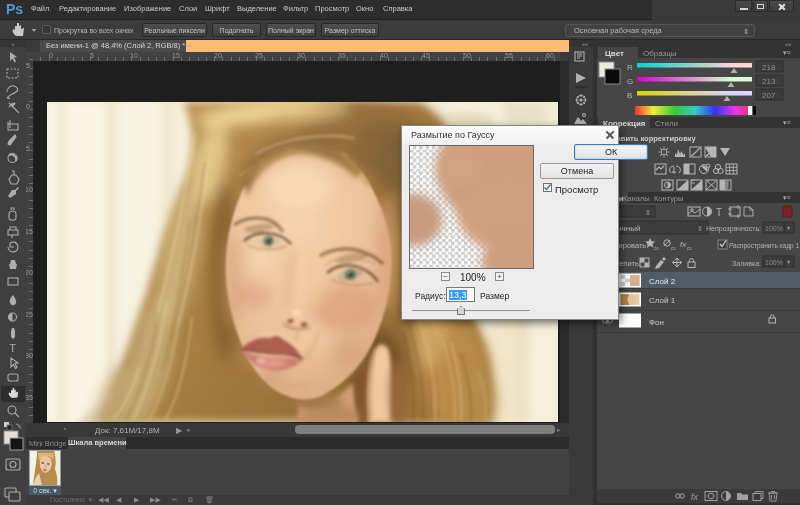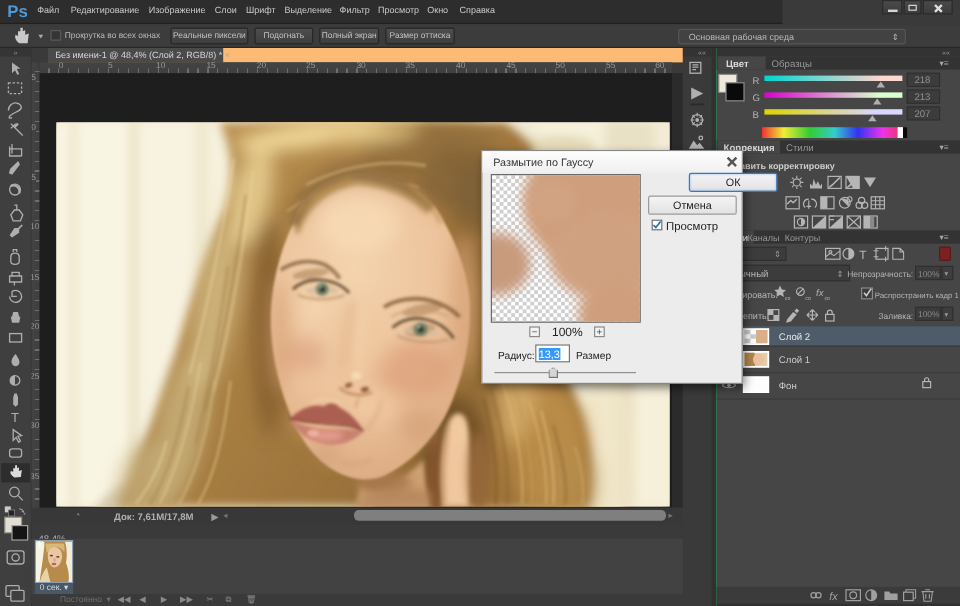--- a/index.html
+++ b/index.html
@@ -285,27 +285,31 @@
 <ellipse cx="214" cy="259" rx="5" ry="3" fill="#f0b5a4" opacity="0.9"></ellipse>
 <path d="M194,247 C208,250.5 226,251.5 240,252.5 C246,253.5 252,255 256,257" stroke="#7a3b2e" stroke-width="1.3" fill="none"></path>
 <path d="M212,233 C220,230 230,230 238,234" stroke="#f2cfa8" stroke-width="2" fill="none" opacity="0.75"></path>
 </g>
 </svg></div>
 <div class="abs" id="vscroll"></div>
 
 <div class="abs" id="statusrow">
   <span class="abs" style="left:6px;top:3px;margin-top:19px;">48,4%</span>
   <span class="abs" style="left:36px;top:2px;font-size:8px;color:#888;">◔</span>
-  <span class="abs" style="left:69px;top:3px;font-weight:bold;">Док: 7,61М/17,8М</span>
+  <span class="abs" style="left:69px;top:3px;">Док: 7,61М/17,8М</span>
   <span class="abs" style="left:150px;top:3px;color:#999;">▶</span>
   <span class="abs" style="left:160px;top:3px;color:#777;font-size:7px;">◂</span>
   <div id="hthumb"></div>
   <span class="abs" style="left:531px;top:3px;color:#777;font-size:7px;">▸</span>
 </div>
 
+<div class="abs" id="btabs">
+  <span class="abs" style="left:3px;top:2px;color:#8d8d8d;font-size:7.5px;">Mini Bridge</span>
+  <div class="abs" style="left:42px;top:0;width:58px;height:12px;background:#454545;color:#d8d8d8;font-size:7.5px;font-weight:bold;text-align:center;line-height:12px;">Шкала времени</div>
+</div>
 <div class="abs" id="bpanel">
   <div class="abs" style="left:3px;top:1px;width:32px;height:36px;border:1px solid #8ba0b0;background:#333;"><span style="position:absolute;left:1px;top:0px;font-size:7px;color:#fff;z-index:5;">1</span><svg width="30" height="34" viewBox="0 0 30 34">
 <rect width="30" height="34" fill="#f2ecd8"></rect>
 <rect x="0" y="0" width="6" height="34" fill="#f7f3e2"></rect>
 <path d="M7,0 L24,0 C26,6 26,13 25,18 C27,24 28,29 27,34 L3,34 C4,26 6,14 7,4 Z" fill="#b68b4c"></path>
 <path d="M8,2 L23,2 C24,4 24,7 23.5,9 C21,5.5 18,4.5 15,5.5 C12,6.5 10,8 9,10 C8.5,7 8,4 8,2 Z" fill="#d9b876"></path>
 <path d="M10,9 C11,6.5 13,5 15.5,4.8 C18,5 20,6.5 21,8.5 C22,11 22,14 21,16.5 C20,19.5 18,21.5 15.5,22 C13,21.5 11,19 10.3,16 C9.8,13.5 9.6,11 10,9 Z" fill="#ecc5a2"></path>
 <ellipse cx="12.8" cy="12" rx="1.4" ry="0.7" fill="#5a4430"></ellipse>
 <ellipse cx="18.2" cy="13" rx="1.4" ry="0.7" fill="#5a4430"></ellipse>
 <ellipse cx="15" cy="19" rx="2" ry="1.1" fill="#b26a5c"></ellipse>

